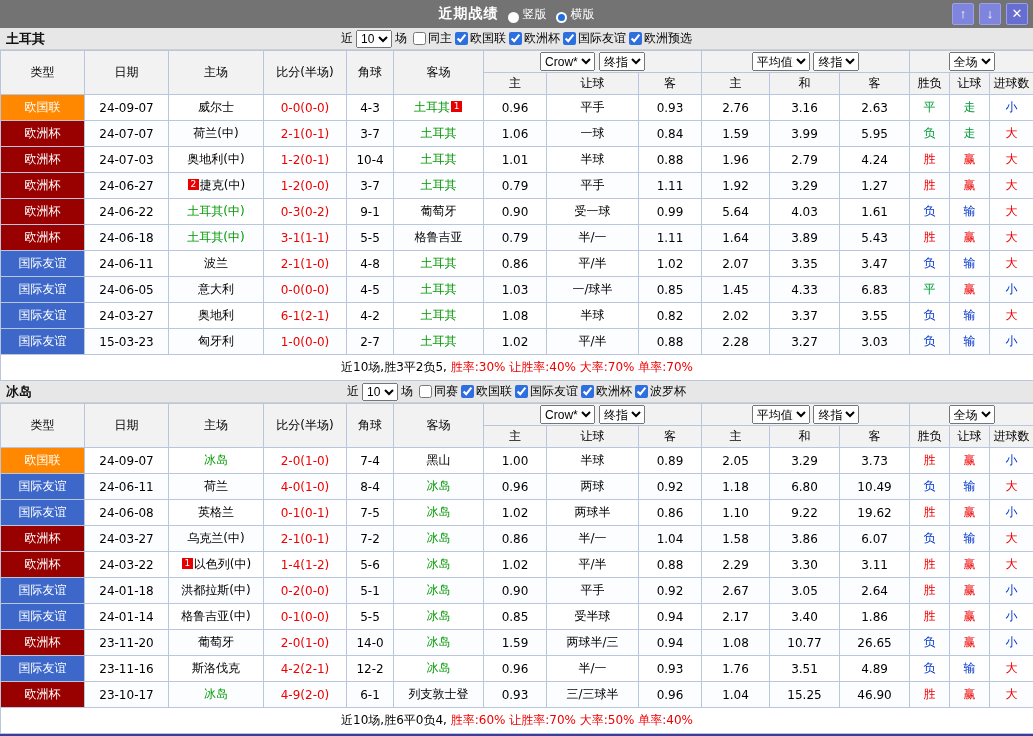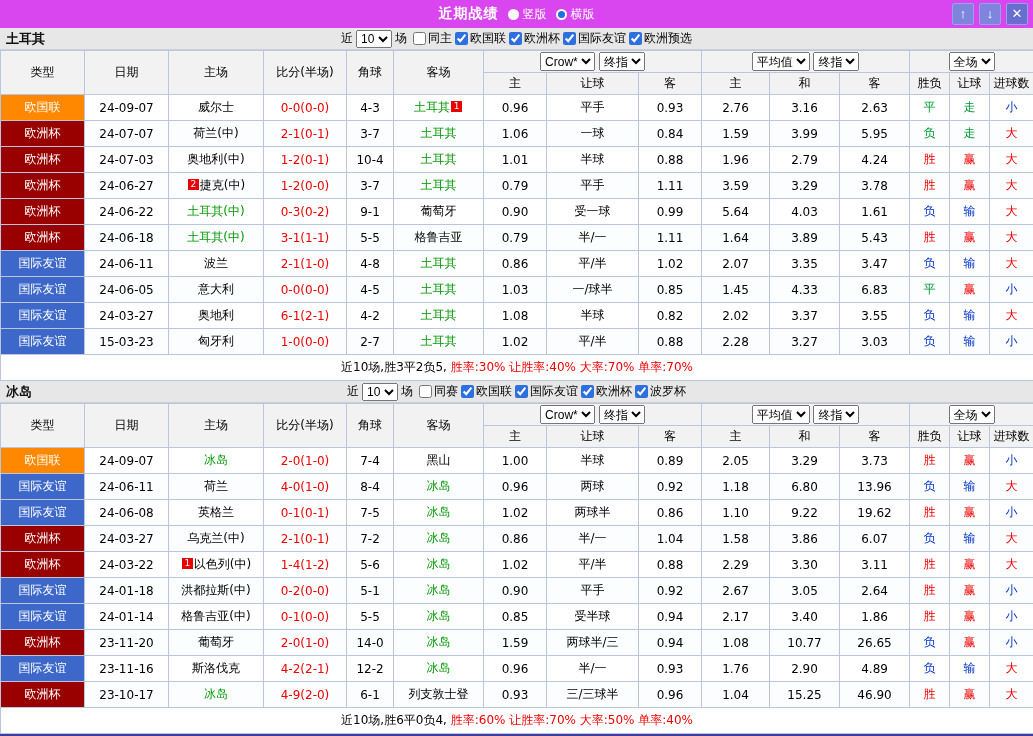--- a/index.html
+++ b/index.html
@@ -3,24 +3,24 @@
 <meta charset="utf-8">
 <style>
   * { margin:0; padding:0; box-sizing:border-box; }
   html,body { width:1033px; height:736px; }
   body {
     overflow:hidden; background:#fff;
     font-family:"DejaVu Sans","Liberation Sans",sans-serif;
     font-size:12px; color:#000;
   }
   
-  .titlebar { height:28px; background:#d946ef; display:flex; align-items:center; justify-content:center; position:relative; }
+  .titlebar { height:28px; background:#737373; display:flex; align-items:center; justify-content:center; position:relative; }
   .tb-center { display:flex; align-items:center; gap:9px; color:#fff; }
   .title { font-size:14px; font-weight:bold; letter-spacing:1px; }
-  .radio { display:inline-flex; align-items:center; gap:4px; font-size:12px; cursor:pointer; color:#fff; }
+  .radio { display:inline-flex; align-items:flex-end; gap:4px; font-size:12px; cursor:pointer; color:#fff; }
   .radio-circle { width:11px; height:11px; border-radius:50%; background:#fff; display:inline-block; position:relative; }
   .radio-circle.sel::after { content:""; position:absolute; left:2px; top:2px; width:7px; height:7px; border-radius:50%; background:#1f6fe0; }
   .win-buttons { position:absolute; right:5px; top:3px; display:flex; gap:5px; }
   .win-btn { width:22px; height:22px; border:1px solid #9aa0ea; background:#7f85dc; color:#fff; font-size:13px; line-height:20px; text-align:center; cursor:pointer; border-radius:2px; }
   .win-btn.close { background:#686dd0; }
   
   .band { height:22px; background:#e7e7e7; display:flex; align-items:center; position:relative; border-bottom:1px solid #cfcfcf; }
   .team-name { position:absolute; left:6px; font-size:13px; font-weight:bold; color:#111; }
   .filters { margin:0 auto; display:flex; align-items:center; gap:3px; font-size:12px; }
   .filters select { font-size:12px; height:18px; }
@@ -200,23 +200,23 @@
       <tr>
         <td class="type-cell" style="background-color: rgb(153, 0, 0);">欧洲杯</td>
         <td>24-06-27</td>
         <td><span class="badge">2</span><span>捷克(中)</span></td>
         <td class="score-cell">1-2(0-0)</td>
         <td>3-7</td>
         <td><span class="team-green">土耳其</span></td>
         <td>0.79</td>
         <td>平手</td>
         <td>1.11</td>
-        <td>3.59</td>
+        <td>1.92</td>
         <td>3.29</td>
-        <td>3.78</td>
+        <td>1.27</td>
         <td style="color: rgb(240, 0, 0);">胜</td>
         <td style="color: rgb(240, 0, 0);">赢</td>
         <td style="color: rgb(240, 0, 0);">大</td>
       </tr>
       <tr>
         <td class="type-cell" style="background-color: rgb(153, 0, 0);">欧洲杯</td>
         <td>24-06-22</td>
         <td><span class="team-green">土耳其(中)</span></td>
         <td class="score-cell">0-3(0-2)</td>
         <td>9-1</td>
@@ -431,21 +431,21 @@
         <td>24-06-11</td>
         <td><span>荷兰</span></td>
         <td class="score-cell">4-0(1-0)</td>
         <td>8-4</td>
         <td><span class="team-green">冰岛</span></td>
         <td>0.96</td>
         <td>两球</td>
         <td>0.92</td>
         <td>1.18</td>
         <td>6.80</td>
-        <td>13.96</td>
+        <td>10.49</td>
         <td style="color: rgb(0, 51, 204);">负</td>
         <td style="color: rgb(0, 51, 204);">输</td>
         <td style="color: rgb(240, 0, 0);">大</td>
       </tr>
       <tr>
         <td class="type-cell" style="background-color: rgb(61, 104, 201);">国际友谊</td>
         <td>24-06-08</td>
         <td><span>英格兰</span></td>
         <td class="score-cell">0-1(0-1)</td>
         <td>7-5</td>
@@ -549,21 +549,21 @@
         <td class="type-cell" style="background-color: rgb(61, 104, 201);">国际友谊</td>
         <td>23-11-16</td>
         <td><span>斯洛伐克</span></td>
         <td class="score-cell">4-2(2-1)</td>
         <td>12-2</td>
         <td><span class="team-green">冰岛</span></td>
         <td>0.96</td>
         <td>半/一</td>
         <td>0.93</td>
         <td>1.76</td>
-        <td>2.90</td>
+        <td>3.51</td>
         <td>4.89</td>
         <td style="color: rgb(0, 51, 204);">负</td>
         <td style="color: rgb(0, 51, 204);">输</td>
         <td style="color: rgb(240, 0, 0);">大</td>
       </tr>
       <tr>
         <td class="type-cell" style="background-color: rgb(153, 0, 0);">欧洲杯</td>
         <td>23-10-17</td>
         <td><span class="team-green">冰岛</span></td>
         <td class="score-cell">4-9(2-0)</td>

